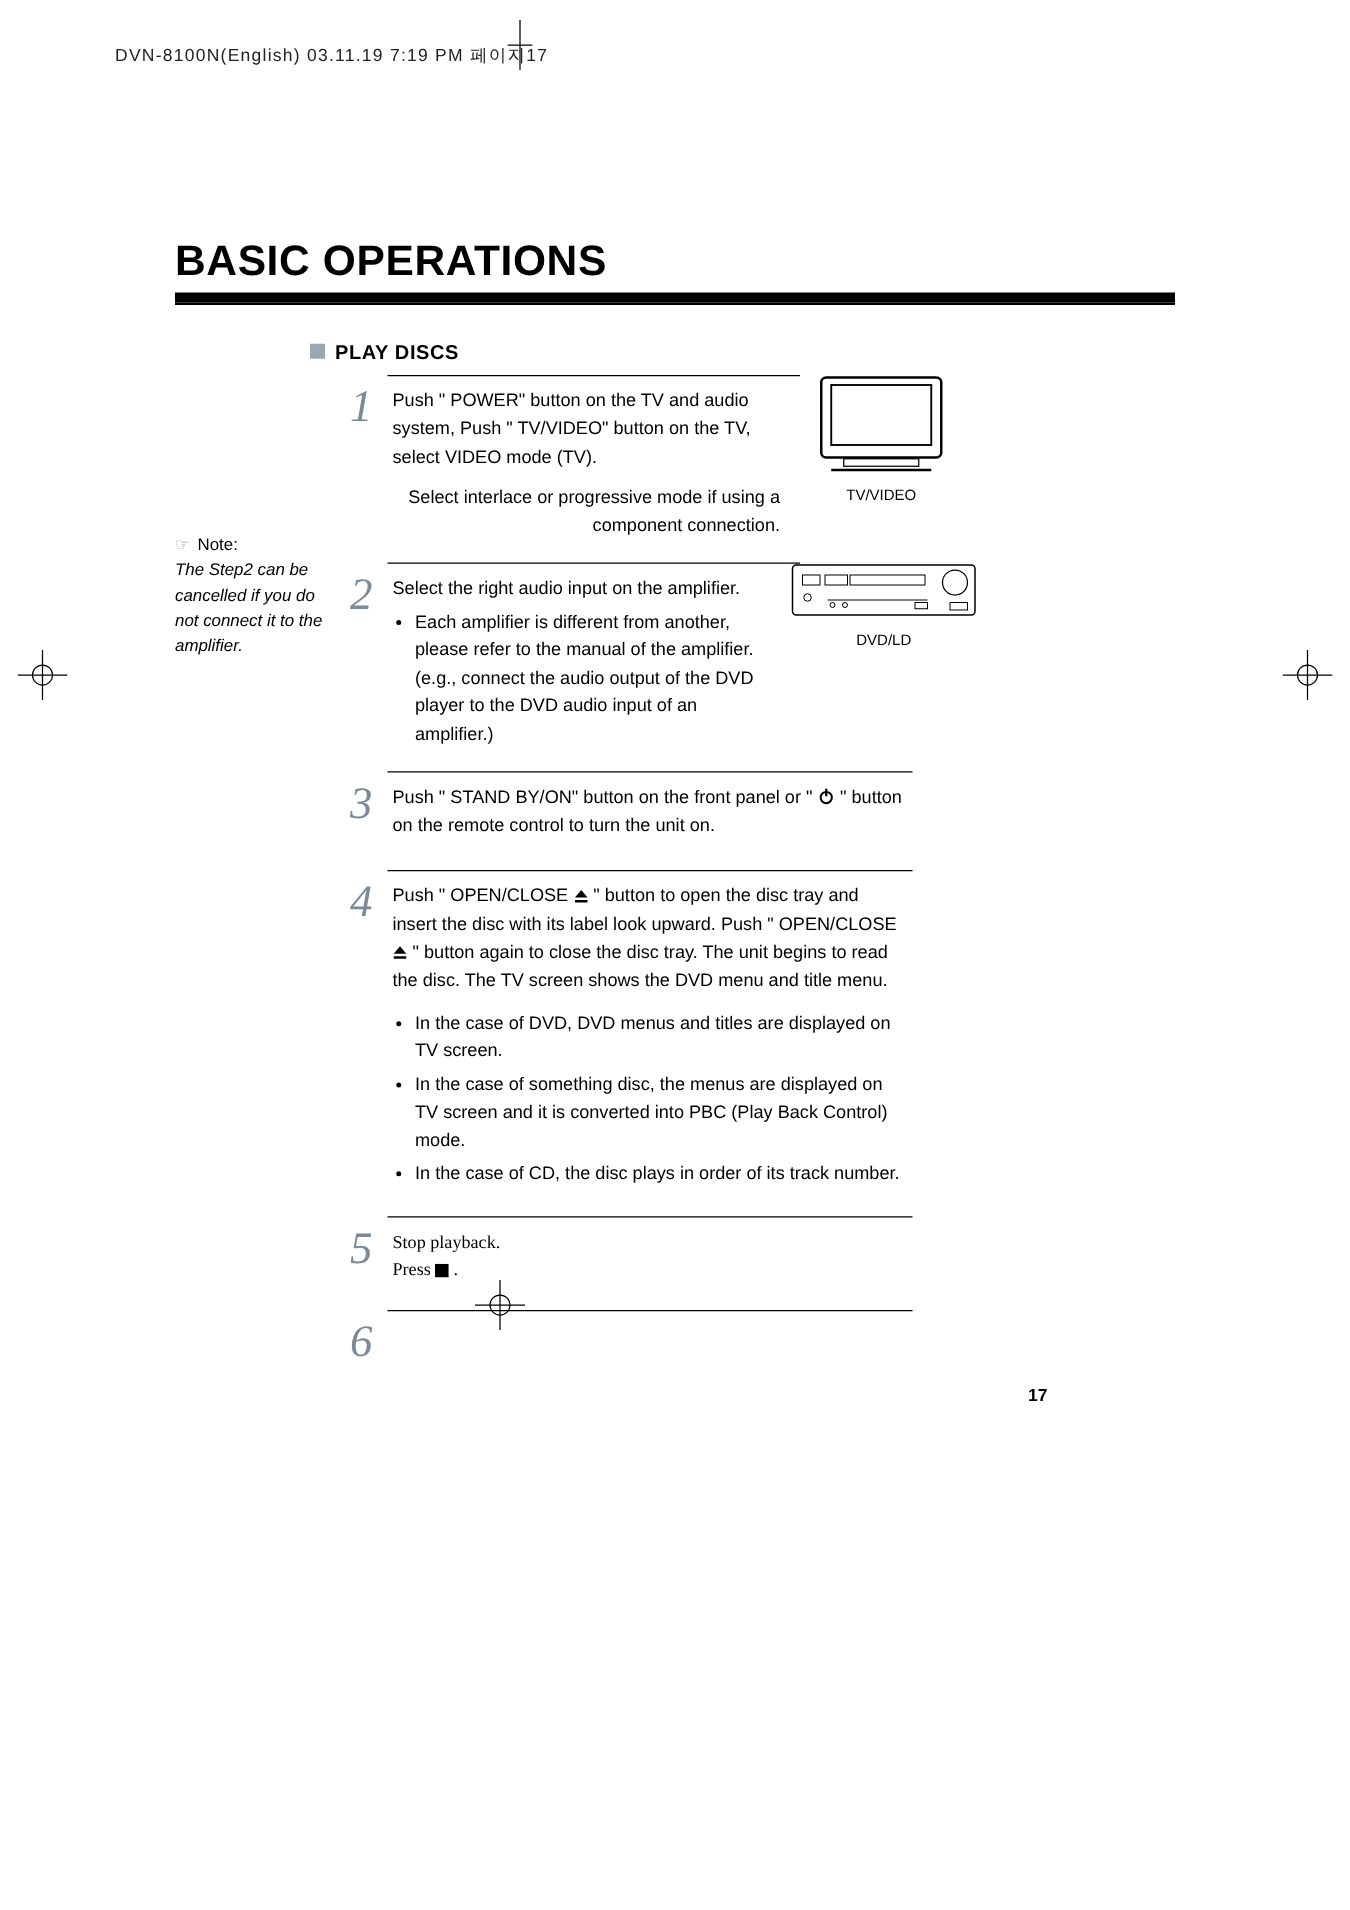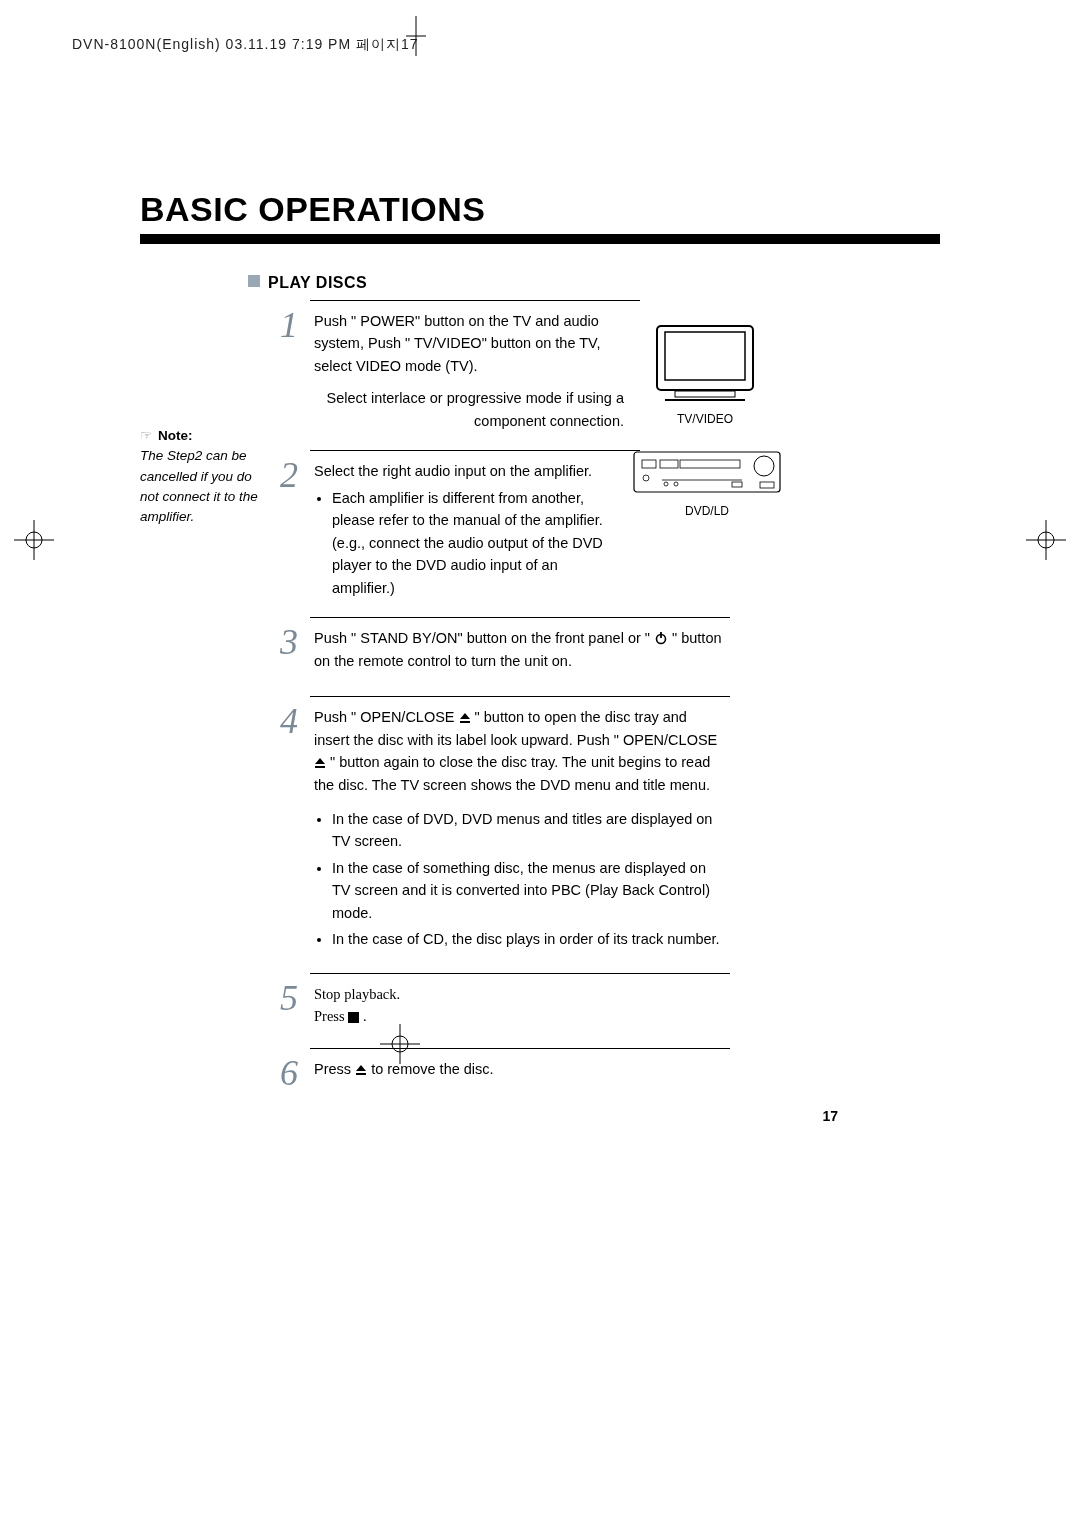--- a/index.html
+++ b/index.html
@@ -13,21 +13,21 @@
     color: #000;
   }
   .page {
     position: relative;
     width: 1080px;
     height: 1528px;
   }
   .header-line {
     position: absolute;
     top: 36px;
-    left: 72px;
+    left: 92px;
     font-size: 14px;
     letter-spacing: 1px;
     color: #222;
   }
   .content-frame {
     position: absolute;
     left: 50px;
     top: 80px;
     width: 980px;
     height: 1380px;
@@ -117,34 +117,34 @@
   }
   .note-box {
     position: absolute;
     left: 90px;
     top: 346px;
     width: 120px;
     font-size: 13.5px;
     line-height: 1.5;
   }
   .note-box .note-label {
-    font-weight: bold;
+    font-weight: normal;
   }
   .note-box .hand {
     display: inline-block;
     width: 18px;
     color: #999;
   }
   .note-box .note-body {
     font-style: italic;
   }
   .tv-figure {
     position: absolute;
     left: 600px;
-    top: 244px;
+    top: 220px;
     text-align: center;
     width: 110px;
   }
   .tv-figure .cap {
     font-size: 12px;
     margin-top: 6px;
   }
   .amp-figure {
     position: absolute;
     left: 582px;
@@ -315,28 +315,20 @@
                   <rect x="0" y="0" width="11" height="11" fill="#000"></rect>
                 </svg></span>
             <span> .</span>
           </div>
         </div>
       </div>
 
       <div class="step wide" style="margin-top:20px;">
         <div class="rule"></div>
         <div class="num">6</div>
-        <div class="body" style="width:410px;">
-          <span>Press </span>
-          <span class="inline-icon"><svg width="12" height="12">
-                <polygon points="6,1 11,7 1,7" fill="#000"></polygon>
-                <rect x="1" y="9" width="10" height="2" fill="#000"></rect>
-              </svg></span>
-          <span>  to remove the disc.</span>
-        </div>
       </div>
 
     </div>
 
     <div class="page-number">17</div>
 
   </div>
 </div>
 
 </body></html>

